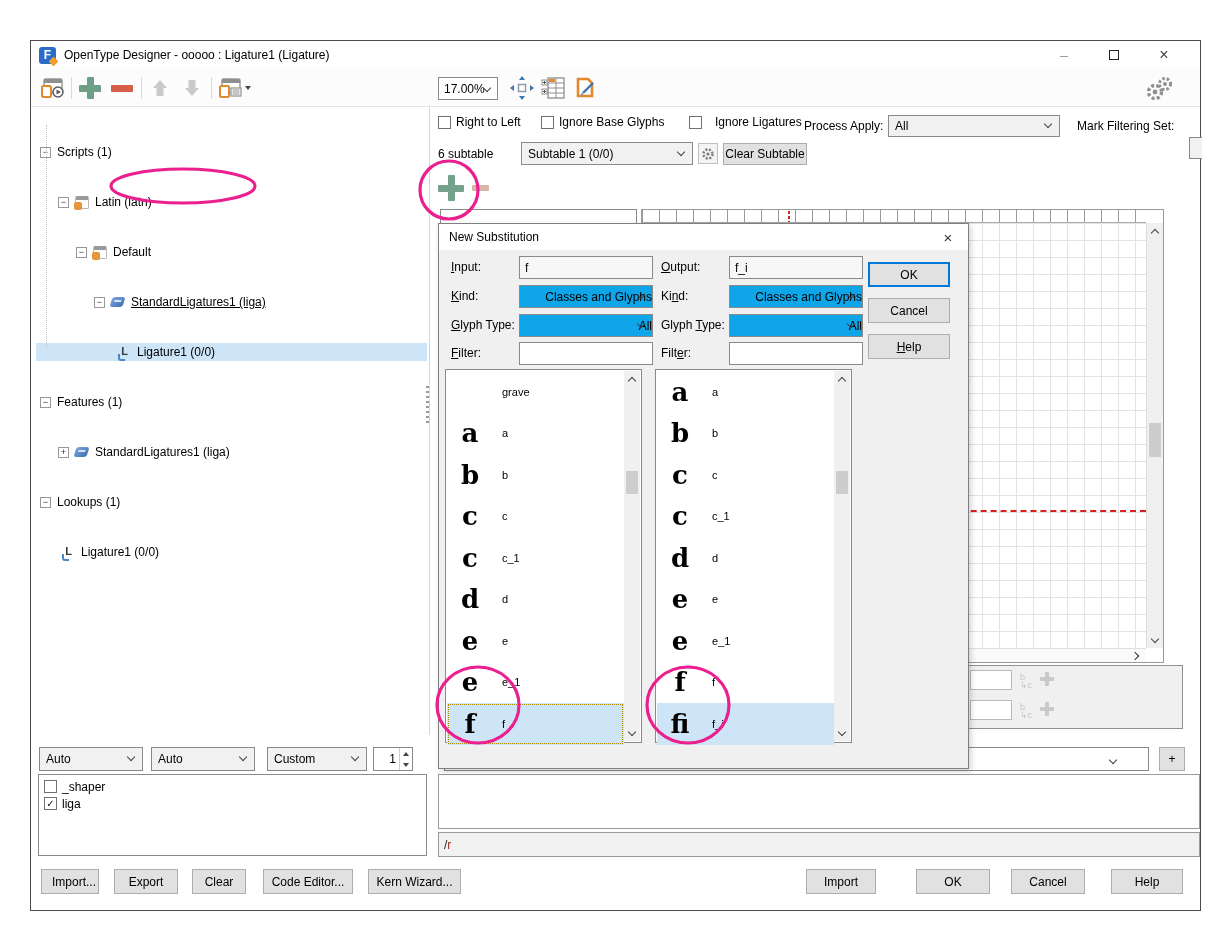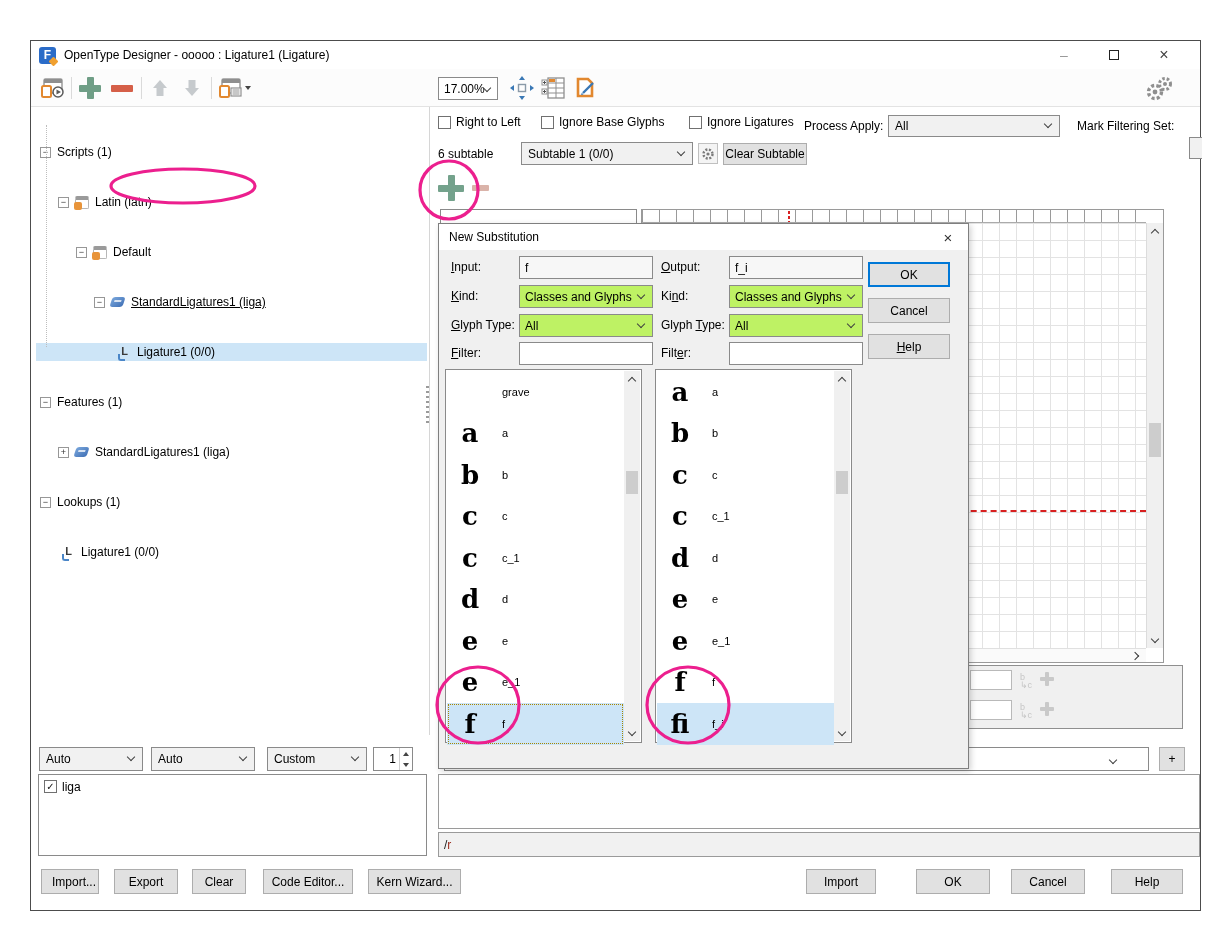--- a/index.html
+++ b/index.html
@@ -54,21 +54,21 @@
   .guide { position:absolute; border-left:1px dotted #bdbdbd; }
   .vsplit { position:absolute; left:398px; top:66px; width:1px; height:628px; background:#d6d6d6; }
   .splitdots { position:absolute; left:395px; top:345px; width:3px; height:38px; background:repeating-linear-gradient(to bottom,#9a9a9a 0 2px,transparent 2px 5px); }
 
   
   .optrow { position:absolute; top:74px; left:0; right:0; height:22px; }
   .cbitem { position:absolute; display:flex; align-items:center; }
   .cbx { width:13px; height:13px; min-width:13px; border:1px solid #707070; background:#fff; margin-right:5px; font-size:10px; line-height:11px; text-align:center; color:#111; }
   .lbl { font-size:12px; }
   .combo { background:#f1f1f1; border:1px solid #8a8a8a; display:flex; align-items:center; padding-left:6px; position:relative; }
-  .combo.white { background:#bef264; }
+  .combo.white { background:#0ea5e9;justify-content:flex-end; }
   .combo .chev { position:absolute; right:8px; top:50%; margin-top:-5px; }
   .btn { background:#e1e1e1; border:1px solid #adadad; display:flex; align-items:center; justify-content:center; font-size:12px; }
   .btn.default { border:2px solid #0078d7; }
 
   
   .canvas { position:absolute; left:610px; top:168px; width:523px; height:454px; border:1px solid #9a9a9a; background:#fff; }
   .ruler { position:absolute; left:0; top:0; right:17px; height:13px; border-bottom:1px solid #ababab; background:repeating-linear-gradient(to right,#9a9a9a 0 1px,transparent 1px 17px); }
   .redtick { position:absolute; left:146px; top:1px; width:2px; height:11px; background:repeating-linear-gradient(to bottom,#d82020 0 3px,transparent 3px 5px); }
   .gridarea { position:absolute; left:0; top:13px; right:17px; bottom:14px;
     background-image:linear-gradient(to right,#e3e3e3 1px,transparent 1px),linear-gradient(to bottom,#e3e3e3 1px,transparent 1px);
@@ -281,21 +281,21 @@
 
   <div class="optrow">
     <span class="cbitem" style="left:407px;">
       <span class="cbx"></span>
       <span class="lbl">Right to Left</span>
     </span>
     <span class="cbitem" style="left:510px;">
       <span class="cbx"></span>
       <span class="lbl">Ignore Base Glyphs</span>
     </span>
-    <span class="cbitem" style="left:658px;">
+    <span class="cbitem" style="left:658px;gap:8px;">
       <span class="cbx"></span>
       <span class="lbl">Ignore Ligatures</span>
     </span>
     <span class="lbl abs" style="left:773px;top:4px;">Process Apply:</span>
     <span class="combo abs" style="left:857px;top:0;width:172px;height:22px;">
       <span>All</span>
       <span class="chev down"></span>
     </span>
     <span class="lbl abs" style="left:1046px;top:4px;">Mark Filtering Set:</span>
     <span class="combo abs" style="left:1158px;top:0;width:13px;height:22px;border-right:none;"></span>
@@ -381,20 +381,24 @@
           <span class="tri-up"></span>
         </i>
         <i>
           <span class="tri-dn"></span>
         </i>
       </span>
   </span>
 
   <div class="featlist">
     <div class="featrow">
+      <span class="cbx"></span>
+      <span>_shaper</span>
+    </div>
+    <div class="featrow">
       <span class="cbx">✓</span>
       <span>liga</span>
     </div>
   </div>
 
   <div class="prevpanel"></div>
   <div class="codes">
     <span class="cslash">/</span>
       <span class="cname">r</span>
   </div>

